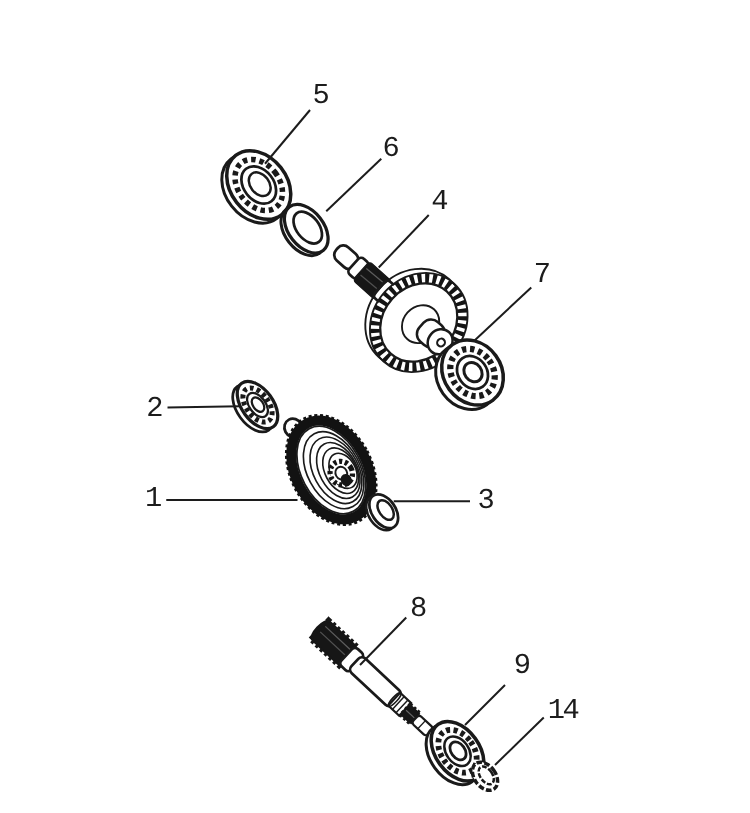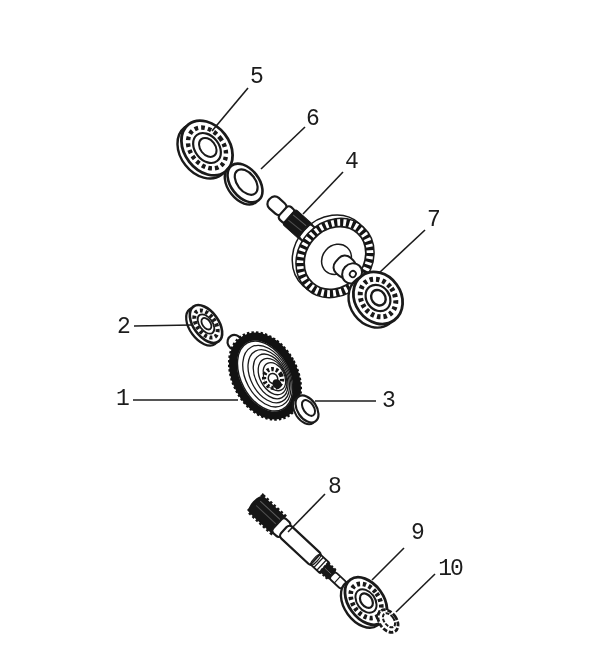--- a/index.html
+++ b/index.html
@@ -160,14 +160,14 @@
 
 <div class="callout-label" style="left: 122px; top: 399px;">1</div>
     <div class="callout-label" style="left: 123px; top: 327px;">2</div>
     <div class="callout-label" style="left: 388px; top: 401px;">3</div>
     <div class="callout-label" style="left: 351px; top: 162px;">4</div>
     <div class="callout-label" style="left: 256px; top: 77px;">5</div>
     <div class="callout-label" style="left: 312px; top: 119px;">6</div>
     <div class="callout-label" style="left: 433px; top: 220px;">7</div>
     <div class="callout-label" style="left: 334px; top: 487px;">8</div>
     <div class="callout-label" style="left: 417px; top: 533px;">9</div>
-    <div class="callout-label" style="left: 450px; top: 569px;">10</div>
+    <div class="callout-label" style="left: 450px; top: 569px;">14</div>
   </div>
 
 </body></html>

